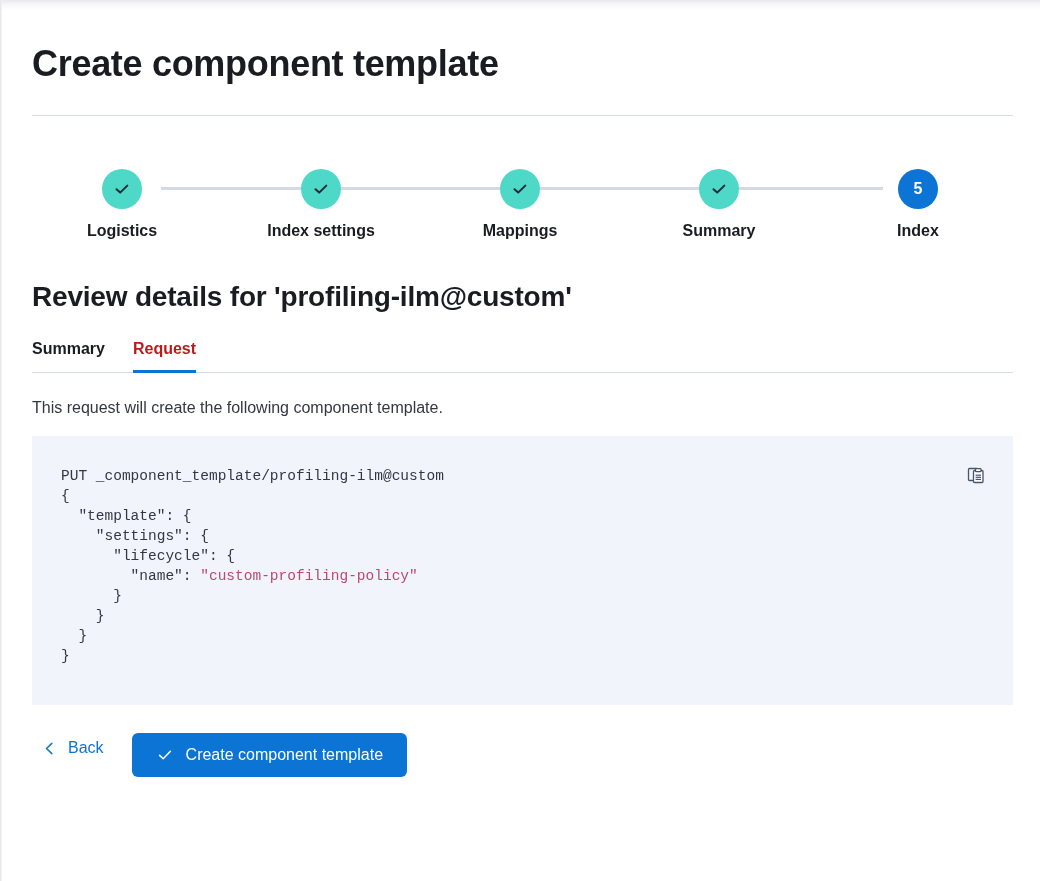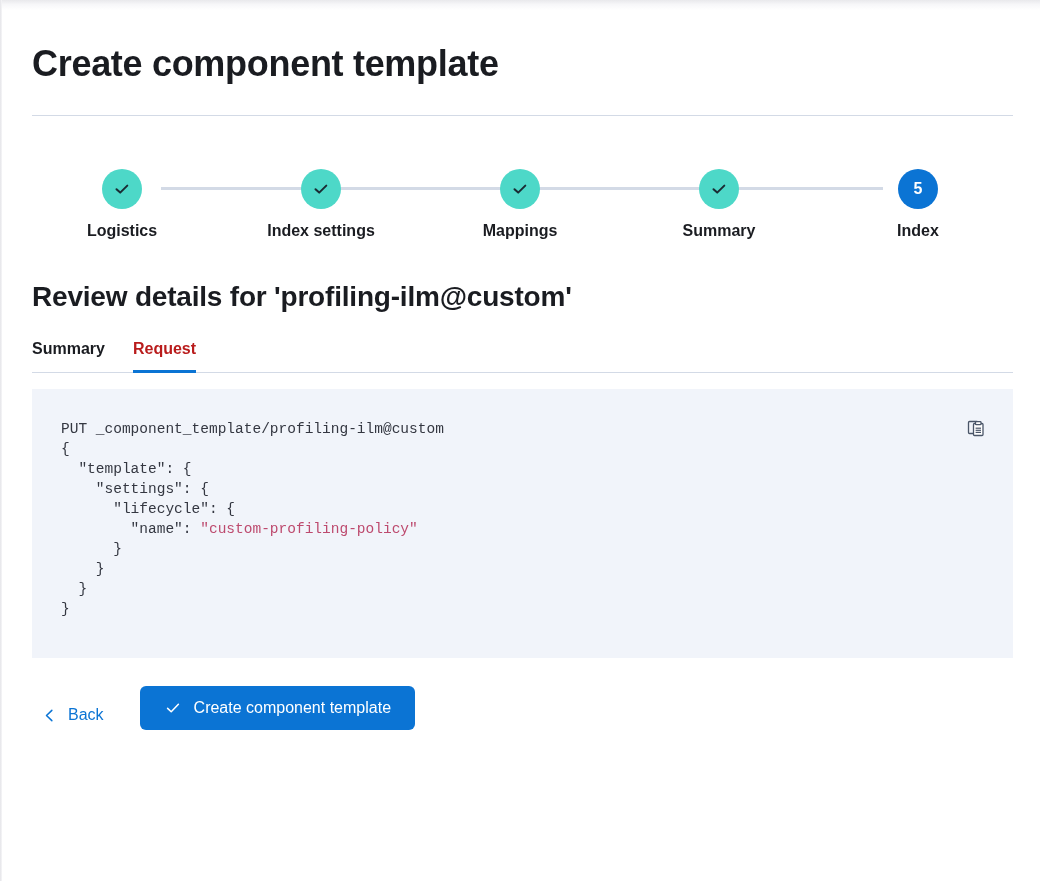--- a/index.html
+++ b/index.html
@@ -191,23 +191,23 @@
     justify-content: center;
     cursor: pointer;
     background: none;
     border: none;
     padding: 0;
   }
 
   
   .footer {
     display: flex;
-    align-items: flex-end;
+    align-items: flex-start;
     margin-top: 28px;
-    gap: 26px;
+    gap: 18px;
   }
   .back-btn {
     display: flex;
     align-items: center;
     gap: 11px;
     background: none;
     border: none;
     padding: 6px 10px;
     cursor: pointer;
     font-family: "Liberation Sans", sans-serif;
@@ -293,20 +293,21 @@
   </div>
 
   <h2 class="section-title">Review details for 'profiling-ilm@custom'</h2>
 
   <div class="tabs">
     <div class="tab">Summary</div>
     <div class="tab active">Request</div>
   </div>
   <div class="tabs-rule"></div>
 
+  <div class="description">This request will create the following component template.</div>
 
   <div class="code-panel">
     <pre class="code-pre"><span>PUT _component_template/profiling-ilm@custom</span>
 <span>{</span>
 <span>  "template": {</span>
 <span>    "settings": {</span>
 <span>      "lifecycle": {</span>
 <span>        "name": </span><span class="tok-str">"custom-profiling-policy"</span>
 <span>      }</span>
 <span>    }</span>

